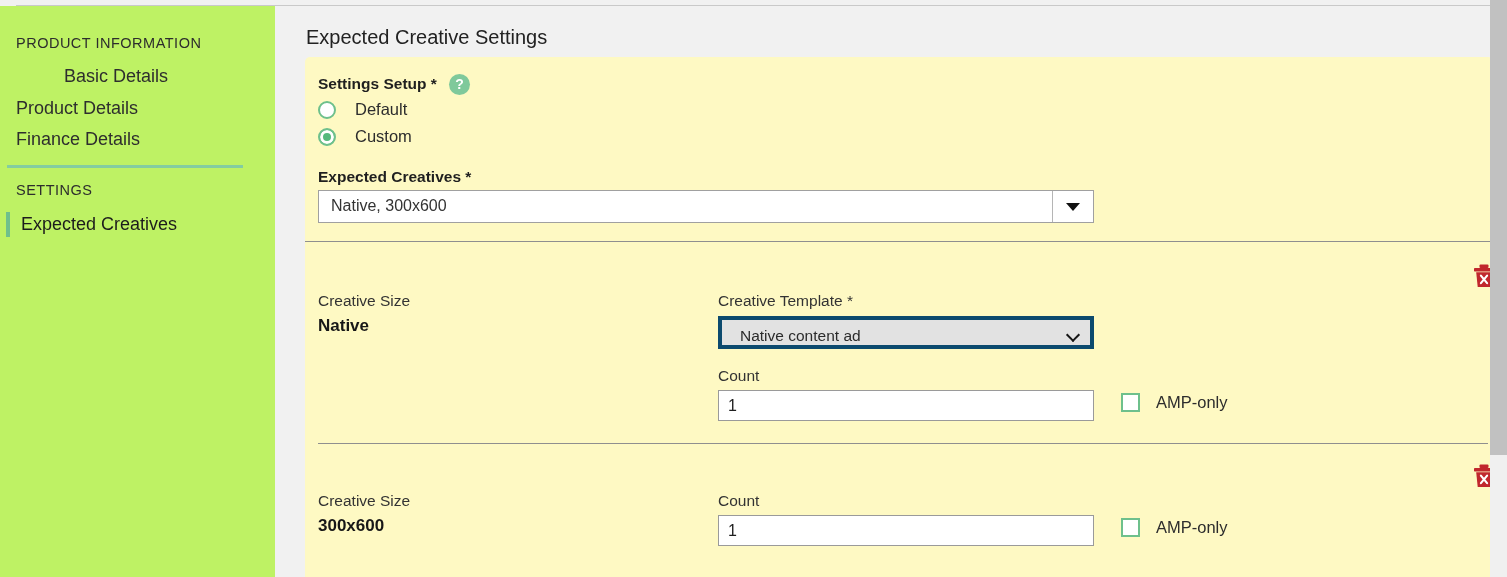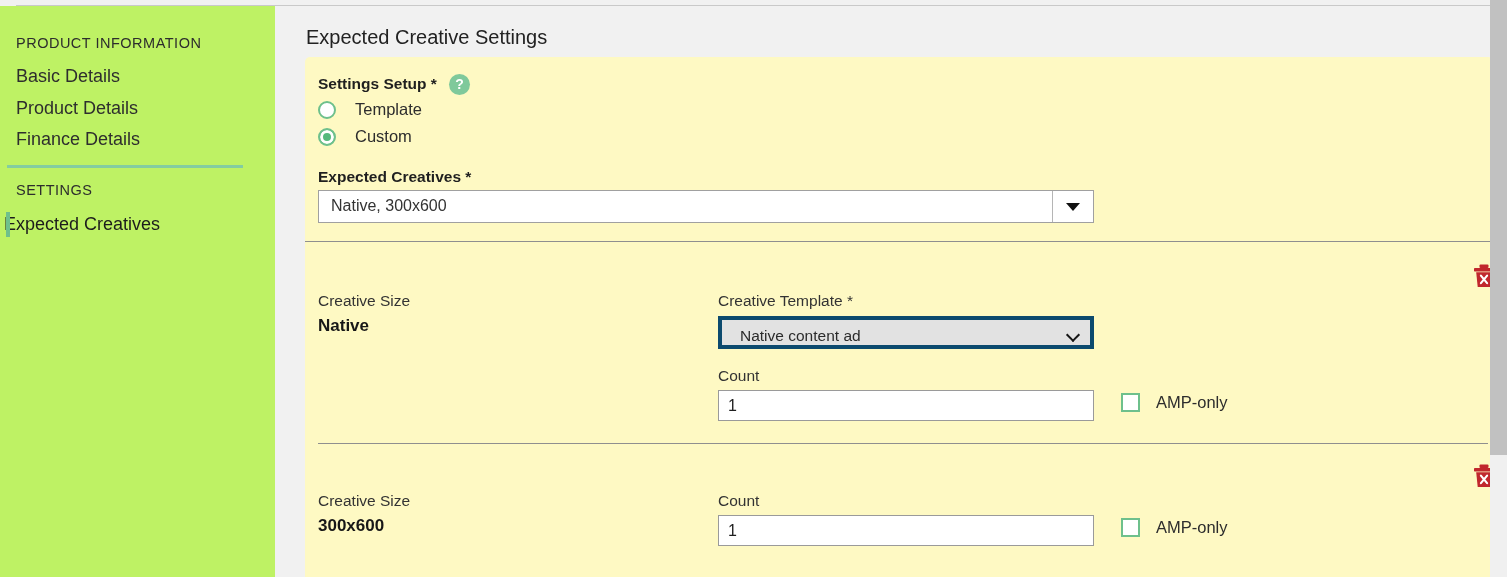--- a/index.html
+++ b/index.html
@@ -46,35 +46,35 @@
   .side-link {
     position: absolute;
     left: 0;
     padding-left: 16px;
     font-size: 18px;
     color: #2e2e2e;
     line-height: 24px;
     white-space: nowrap;
     cursor: pointer;
   }
-  #link-basic   { top: 58px; }
+  #link-basic   { top: 58px; margin-left: 48px; }
   #link-product { top: 90px; }
   #link-finance { top: 121px; }
 
   .side-divider {
     position: absolute;
     left: 7px; top: 159px;
     width: 236px; height: 3px;
     background: #83cda0;
   }
 
   .side-link-active {
     position: absolute;
     left: 0; top: 205px;
-    padding-left: 4px;
+    padding-left: 21px;
     font-size: 18px;
     color: #1c1c1c;
     line-height: 26px;
     white-space: nowrap;
     cursor: pointer;
   }
   .side-link-active::before {
     content: "";
     position: absolute;
     left: 6px; top: 1px;
@@ -327,21 +327,21 @@
   <h1 class="main-title">Expected Creative Settings</h1>
 
   <section class="card">
 
     <div id="lbl-settings-setup" class="field-label">Settings Setup *</div>
 
     <div class="help-icon">?</div>
 
     <div id="radio-default" class="radio-row">
       <span class="radio-mark"></span>
-      <span class="radio-text">Template</span>
+      <span class="radio-text">Default</span>
     </div>
 
     <div id="radio-custom" class="radio-row">
       <span class="radio-mark checked"></span>
       <span class="radio-text">Custom</span>
     </div>
 
     <div id="lbl-expected-creatives" class="field-label">Expected Creatives *</div>
 
     <div class="combo">

